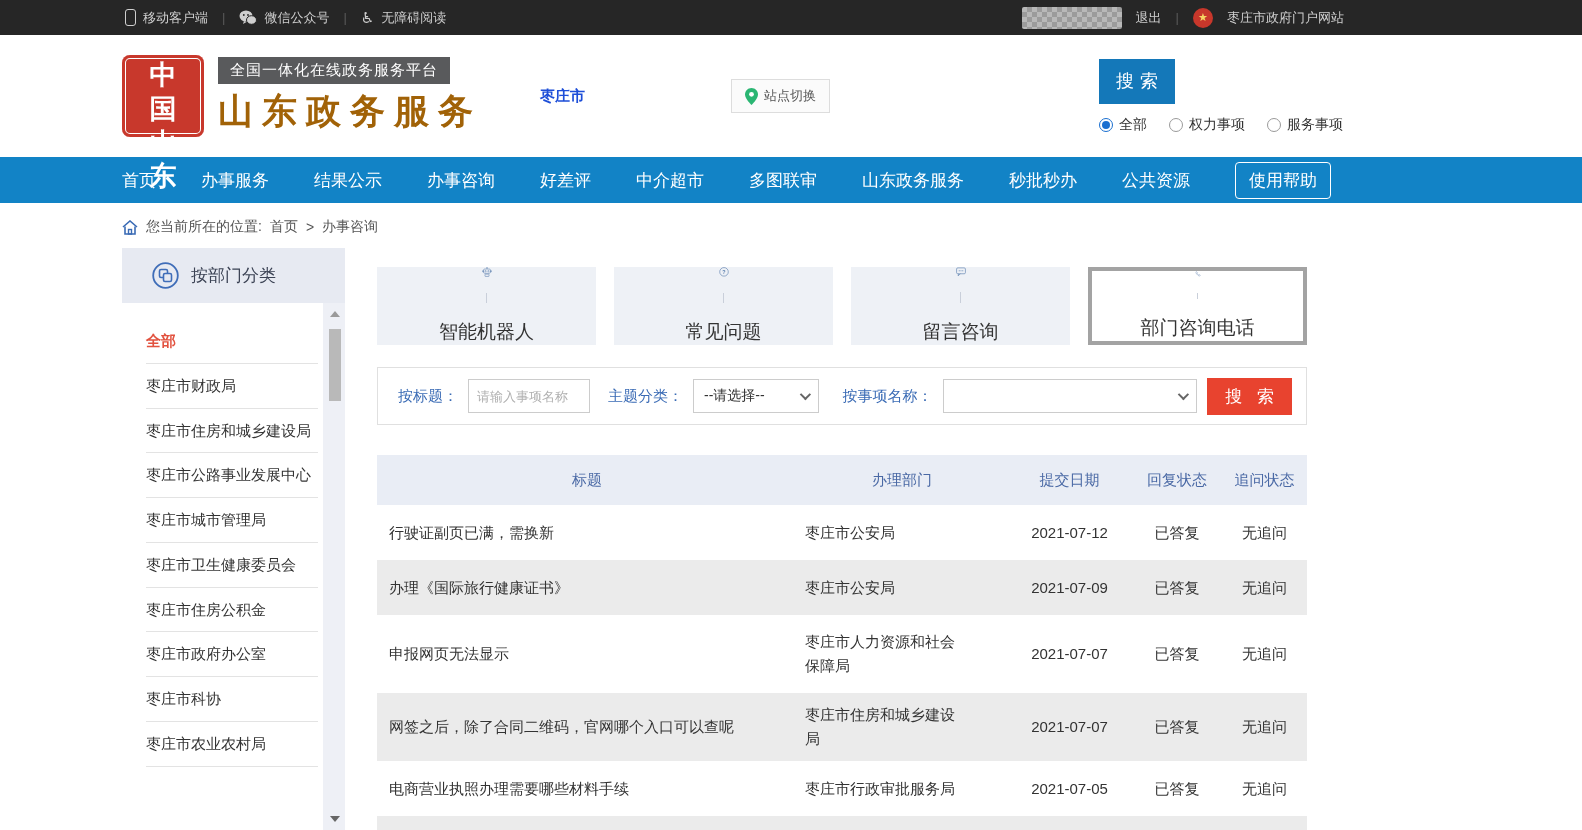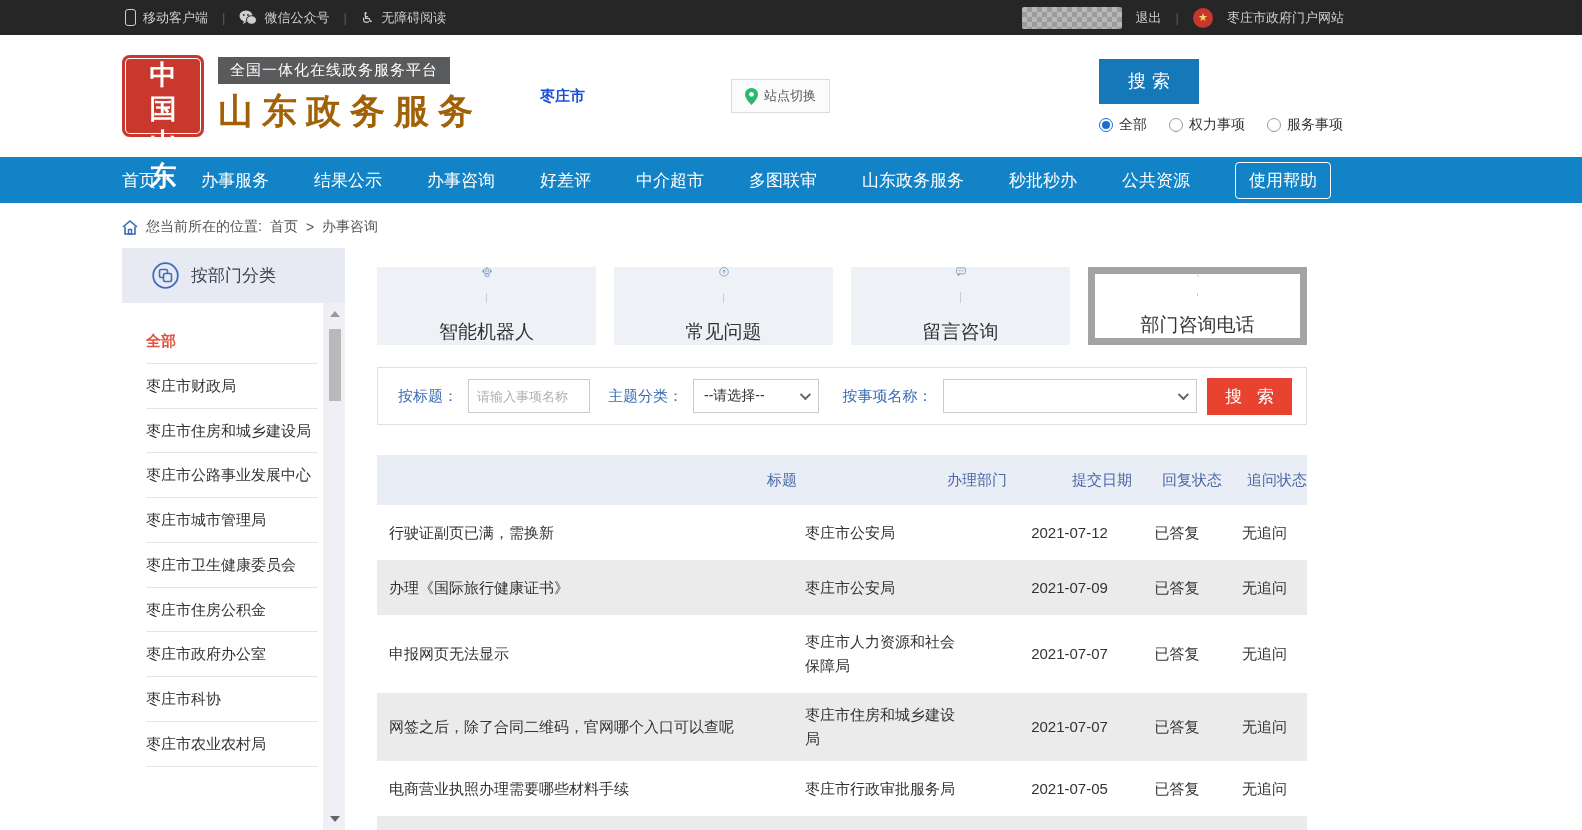--- a/index.html
+++ b/index.html
@@ -33,21 +33,21 @@
   .sitename { font-size:35px; font-weight:bold; color:#a16207; letter-spacing:9px; margin-top:4px; }
   .city { font-size:15px; font-weight:bold; color:#1d4ed8; margin-left:58px; }
   .site-switch { margin-left:146px; display:flex; align-items:center; gap:6px;
     border:1px solid #ddd; background:#fbfbfb; font-size:13px; color:#555;
     padding:7px 13px; cursor:pointer; }
   .search-area { margin-left:auto; margin-right:239px; }
   .search-row { display:flex; gap:14px; }
   .search-input { width:270px; height:45px; border:1px solid #c9c9c9; font-size:15px;
     padding:0 14px; color:#333; outline:none; }
   .search-input::placeholder { color:#b8b8b8; }
-  .search-btn { width:100px; height:45px; background:#1478b9; color:#fff; border:none;
+  .search-btn { width:76px; height:45px; background:#1478b9; color:#fff; border:none;
     font-size:18px; letter-spacing:6px; cursor:pointer; padding-left:6px; }
   .radio-row { display:flex; gap:22px; margin-top:12px; font-size:14px; color:#333; align-items:center; }
   .radio { display:flex; align-items:center; gap:6px; cursor:pointer; }
   .rdot { width:14px; height:14px; border-radius:50%; border:1px solid #9a9a9a; display:inline-block; position:relative; }
   .rdot.on { border-color:#1a6fd0; }
   .rdot.on::after { content:""; position:absolute; inset:2px; background:#1a6fd0; border-radius:50%; }
 
   
   .mainnav { height:46px; background:#1283c6; display:flex; align-items:center;
     gap:45px; padding-left:122px; }
@@ -80,40 +80,40 @@
     border-top:6px solid #666; cursor:pointer; margin-top:auto; }
   .thumb { width:12px; height:72px; background:#b9b9b9; margin-top:12px; cursor:pointer; }
 
   
   .main { width:930px; margin-left:32px; }
   .tabs { display:flex; gap:18px; margin-top:19px; }
   .tab { width:219px; height:78px; background:#eef1f6; display:flex; align-items:center;
     justify-content:center; gap:16px; cursor:pointer;flex-direction:column; }
   .tab .vline { width:1px; height:36px; background:#c9cfda; }
   .tab-label { font-size:19px; color:#333; }
-  .tab.highlight { background:#fff; border:7px solid #a3a3a3; }
+  .tab.highlight { background:#fff; border:4px solid #a3a3a3; }
 
   .filterbar { margin-top:22px; height:58px; border:1px solid #e0e0e0; background:#fff;
     display:flex; align-items:center; padding:0 14px 0 20px; gap:10px; }
   .f-label { font-size:15px; color:#3a6bb5; white-space:nowrap; }
   .f-input { width:122px; height:34px; border:1px solid #ccc; font-size:13px; padding:0 8px;
     color:#333; outline:none; }
   .f-input::placeholder { color:#b0b0b0; }
   .select { height:34px; border:1px solid #ccc; background:#fff; display:flex; align-items:center;
     justify-content:space-between; padding:0 10px; font-size:14px; color:#333; cursor:pointer; }
   .sel-cat { width:130px; }
   .sel-item { width:265px; }
   .chev { width:8px; height:8px; border-right:2px solid #666; border-bottom:2px solid #666;
     transform:rotate(45deg) translateY(-2px); }
   .f-search-btn { width:88px; height:37px; background:#e8432f; color:#fff; border:none;
     font-size:17px; letter-spacing:5px; cursor:pointer; margin-left:auto; padding-left:5px; }
 
   
   .qtable { margin-top:30px; width:930px; border-collapse:collapse; table-layout:fixed; }
-  .qtable th { height:50px; background:#e9edf5; color:#4a69a5; font-size:15px; font-weight:normal; text-align:right; }
+  .qtable th { height:50px; background:#e9edf5; color:#4a69a5; font-size:15px; font-weight:normal; text-align:center; }
   .qtable td { font-size:15px; color:#333; padding:10px 8px; line-height:1.6; }
   .qtable col.c1 { width:420px; } .qtable col.c2 { width:210px; } .qtable col.c3 { width:125px; }
   .qtable col.c4 { width:90px; }  .qtable col.c5 { width:85px; }
   .qtable td.t-title { text-align:left; padding-left:12px; }
   .qtable td.t-dept  { text-align:left; padding-right:40px; }
   .qtable td.t-c { text-align:center; }
   .row-a { background:#fff; height:55px; cursor:pointer; }
   .row-b { background:#ebebeb; height:55px; cursor:pointer; }
   .row-tall { height:78px; }
   .row-partial { background:#ebebeb; height:40px; }

